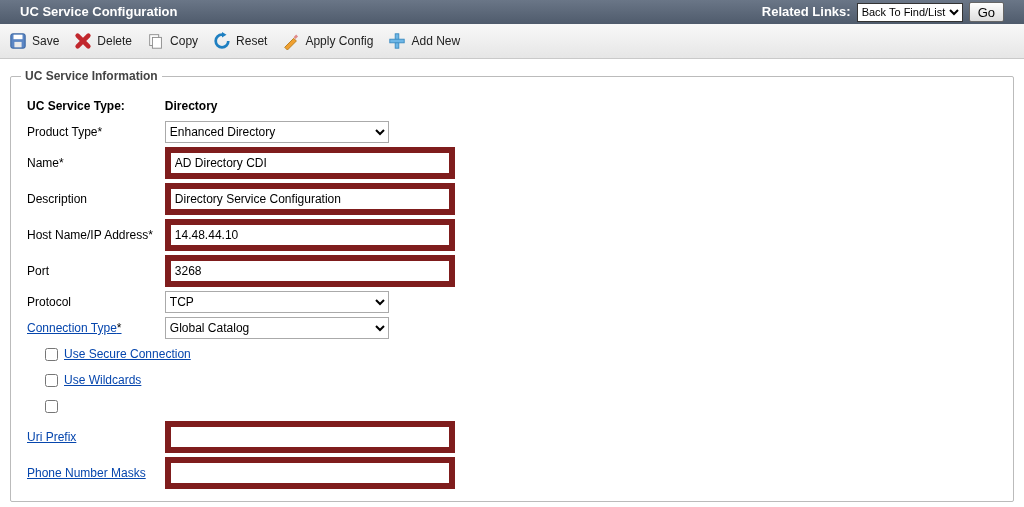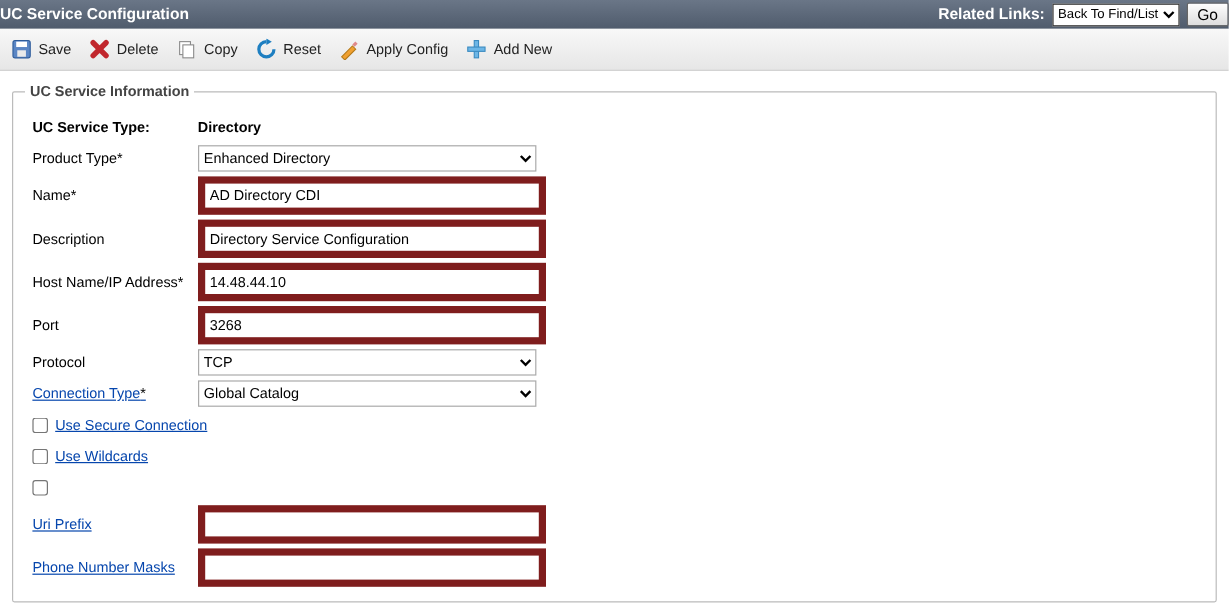--- a/index.html
+++ b/index.html
@@ -1,17 +1,17 @@
 <!DOCTYPE html>
 <html><head>
 <meta charset="utf-8">
 <style>
   html,body{margin:0;padding:0;font-family:Arial,Helvetica,sans-serif;font-size:12px;color:#000;background:#fff}
   .wrap{width:1024px;height:507px;overflow:hidden;position:relative}
-  .titlebar{background:linear-gradient(#6a7687,#4f5b6c);color:#fff;height:24px;line-height:24px;padding:0 0;display:flex;justify-content:space-between;align-items:flex-end;font-size:12px}
+  .titlebar{background:linear-gradient(#6a7687,#4f5b6c);color:#fff;height:24px;line-height:24px;padding:0 20px;display:flex;justify-content:space-between;align-items:flex-end;font-size:12px}
   .titlebar .right{display:flex;align-items:center;gap:6px}
   .titlebar b{font-size:13px}
   select.related{font-size:11px;height:19px;border:1px solid #333;background:#fff}
   button.go{font-size:13px;height:20px;padding:0 8px;border:1px solid #666;background:linear-gradient(#fefefe,#ddd);border-radius:2px;cursor:pointer}
   .toolbar{background:linear-gradient(#f8f8f8,#e6e6e6);border-bottom:1px solid #c9c9c9;height:34px;display:flex;gap:14px;padding:0 8px}
   .tbtn{display:flex;align-items:center;gap:4px;cursor:pointer;color:#222;font-size:12px}
   .tbtn .ic{width:20px;height:20px;display:flex;align-items:center;justify-content:center}
   .ic svg{width:18px;height:18px}
   .content{padding:10px 10px 8px 10px}
   fieldset{border:1px solid #bbb;border-radius:2px;margin:0 0 10px 0;padding:10px 10px 10px 10px}
@@ -19,23 +19,23 @@
   .status-row{display:flex;align-items:center;gap:8px;color:#333;font-size:12px}
   .info-ic{width:22px;height:22px;display:inline-flex;align-items:center;justify-content:center}
   .info-ic svg{width:22px;height:22px}
   table.form{border-collapse:collapse;font-size:12px}
   table.form td{padding:2px 6px;vertical-align:middle;height:22px}
   table.form td.lbl{white-space:nowrap}
   .req::after{content:"*";}
   .linklbl{color:#0646ad;text-decoration:underline;cursor:pointer}
   .linklbl.req::after{content:"*";color:#000;text-decoration:none}
   input[type=text]{height:18px;border:6px solid #7f1d1d;padding:1px 4px;font-size:12px;width:270px}
-  select.frm{height:22px;border:1px solid #aaa;font-size:12px;width:282px;background:#fff}
+  select.frm{height:22px;border:1px solid #aaa;font-size:12px;width:224px;background:#fff}
   input[type=checkbox]{vertical-align:middle;margin:0 4px 0 0}
-  .checkrow{margin:3px 0;display:flex;align-items:center;gap:2px}
+  .checkrow{margin:3px 18px;display:flex;align-items:center;gap:2px}
 </style>
 </head>
 <body>
 <div class="wrap">
 
 <div class="titlebar">
   <b>UC Service Configuration</b>
   <div class="right">
     <b>Related Links:</b>
     <select class="related">

